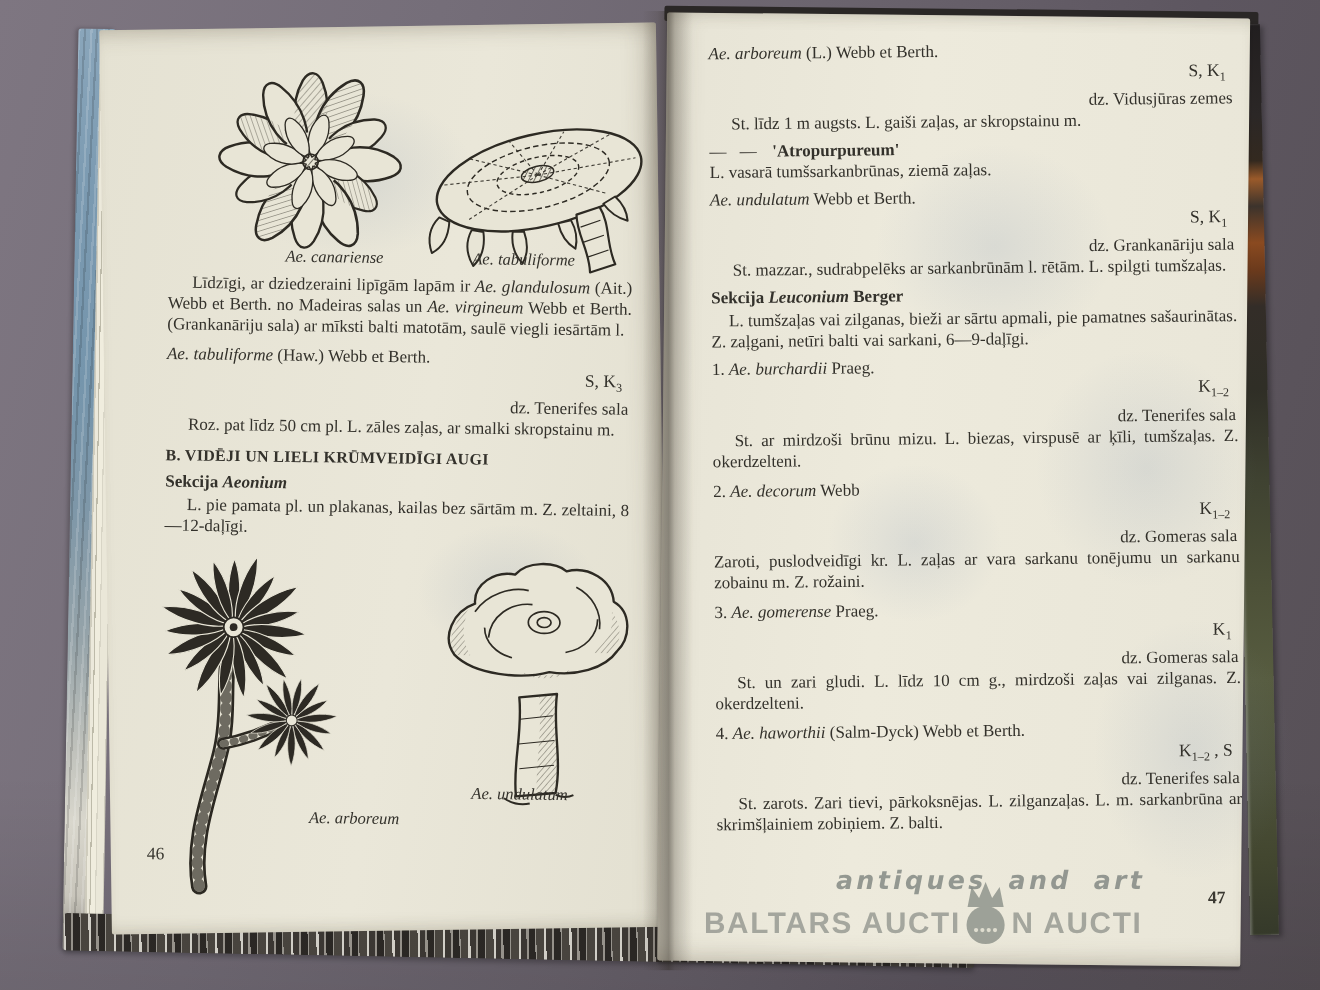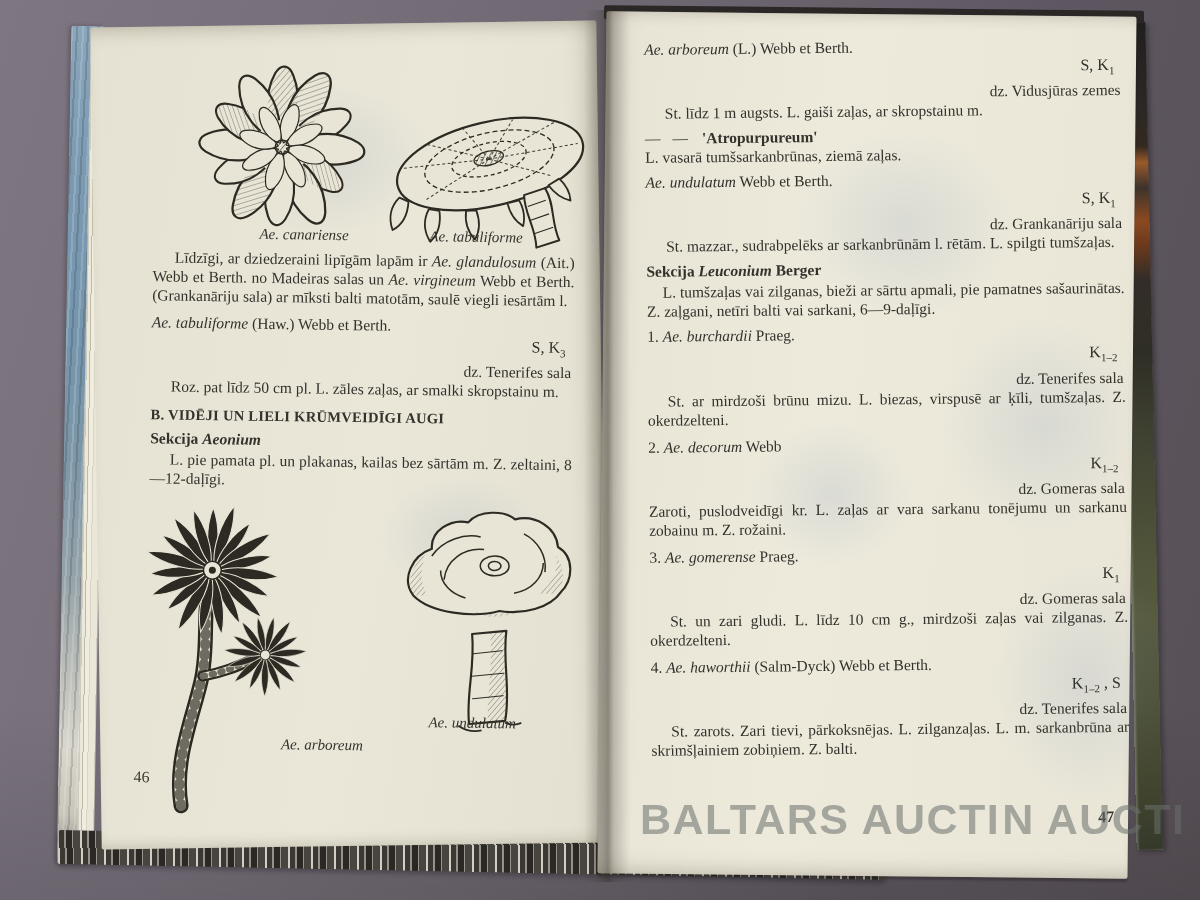--- a/index.html
+++ b/index.html
@@ -82,21 +82,21 @@
   
   .watermark{left:640px;top:788px;width:520px;z-index:9;pointer-events:none;}
   .wm-tagline{
     font-family:"DejaVu Sans","Liberation Sans",sans-serif;font-style:italic;font-weight:600;
     font-size:23px;letter-spacing:3px;word-spacing:9px;color:rgba(118,124,120,.75);
     margin-left:120px;margin-bottom:-6px;
   }
   .wm-main{
     display:flex;align-items:center;
     font-family:"Liberation Sans","DejaVu Sans",sans-serif;font-weight:bold;
-    font-size:43px;letter-spacing:1.5px;color:rgba(105,111,107,.55);white-space:nowrap;
+    font-size:27px;letter-spacing:1.5px;color:rgba(105,111,107,.55);white-space:nowrap;
   }
   .wm-icon{margin:0 1px;transform:translateY(-9px);}
   i{font-style:italic;}
 </style>
 </head>
 <body>
 
 <svg width="0" height="0" style="position:absolute" aria-hidden="true">
   <defs>
     <pattern id="ht" width="4.5" height="4.5" patternUnits="userSpaceOnUse" patternTransform="rotate(40)">
@@ -345,20 +345,21 @@
       <p class="desc">St. zarots. Zari tievi, pārkoksnējas. L. zilganzaļas. L. m. sarkanbrūna ar skrimšļainiem zobiņiem. Z. balti.</p>
     </div>
 
     <div class="pagenum" style="left:412px;top:772px;width:50px;text-align:right;font-weight:bold">47</div>
   </div>
 </div>
 
 <div class="layer gutter"></div>
 
 <div class="layer watermark">
+  <div class="wm-tagline">antiques and art</div>
   <div class="wm-main">
     <span>BALTARS AUCTI</span>
     <svg class="wm-icon" width="44" height="62" viewBox="0 0 48 68">
       <g fill="#80867f" opacity=".72">
         <path d="M6,28 L10,8 L17.5,19 L24,3 L30.5,19 L38,8 L42,28 Z"></path>
         <circle cx="24" cy="46" r="19"></circle>
       </g>
       <g fill="#e7e4d6" opacity=".9">
         <circle cx="14.5" cy="51" r="2.1"></circle>
           <circle cx="20.8" cy="51" r="2.1"></circle>

